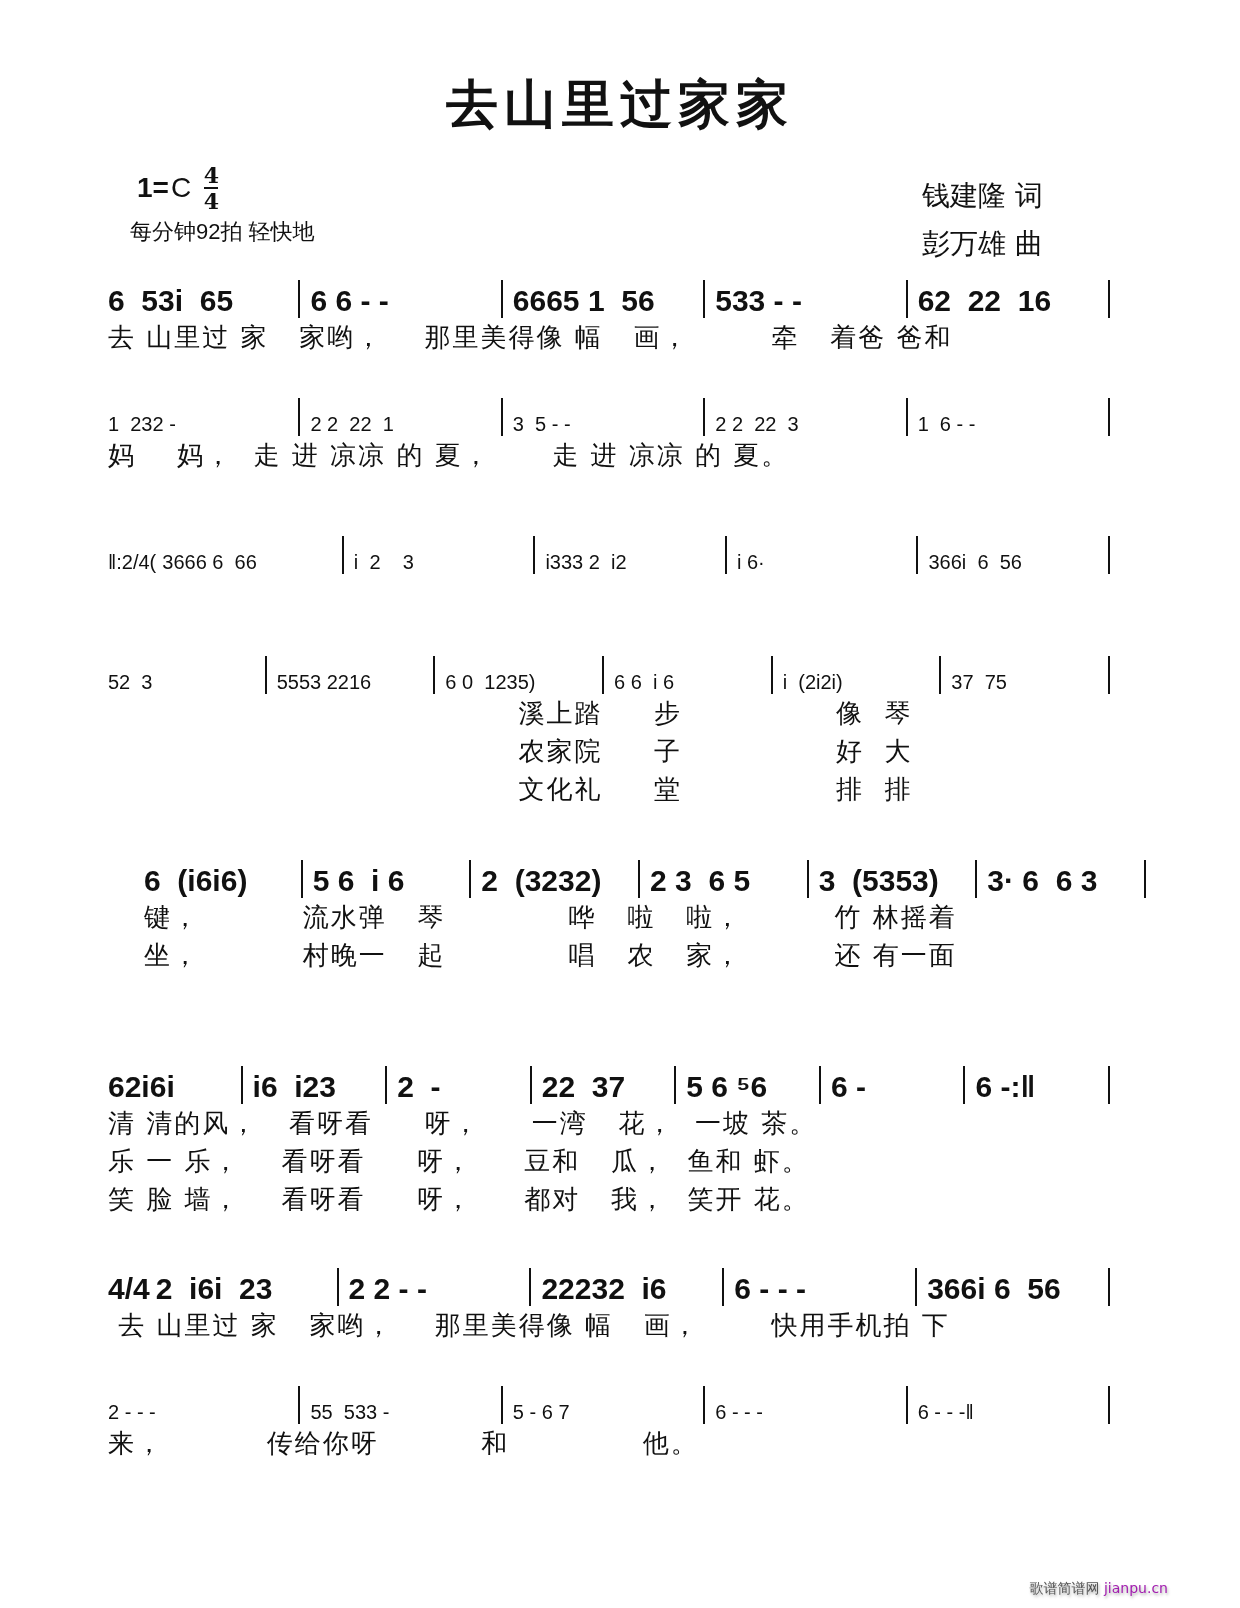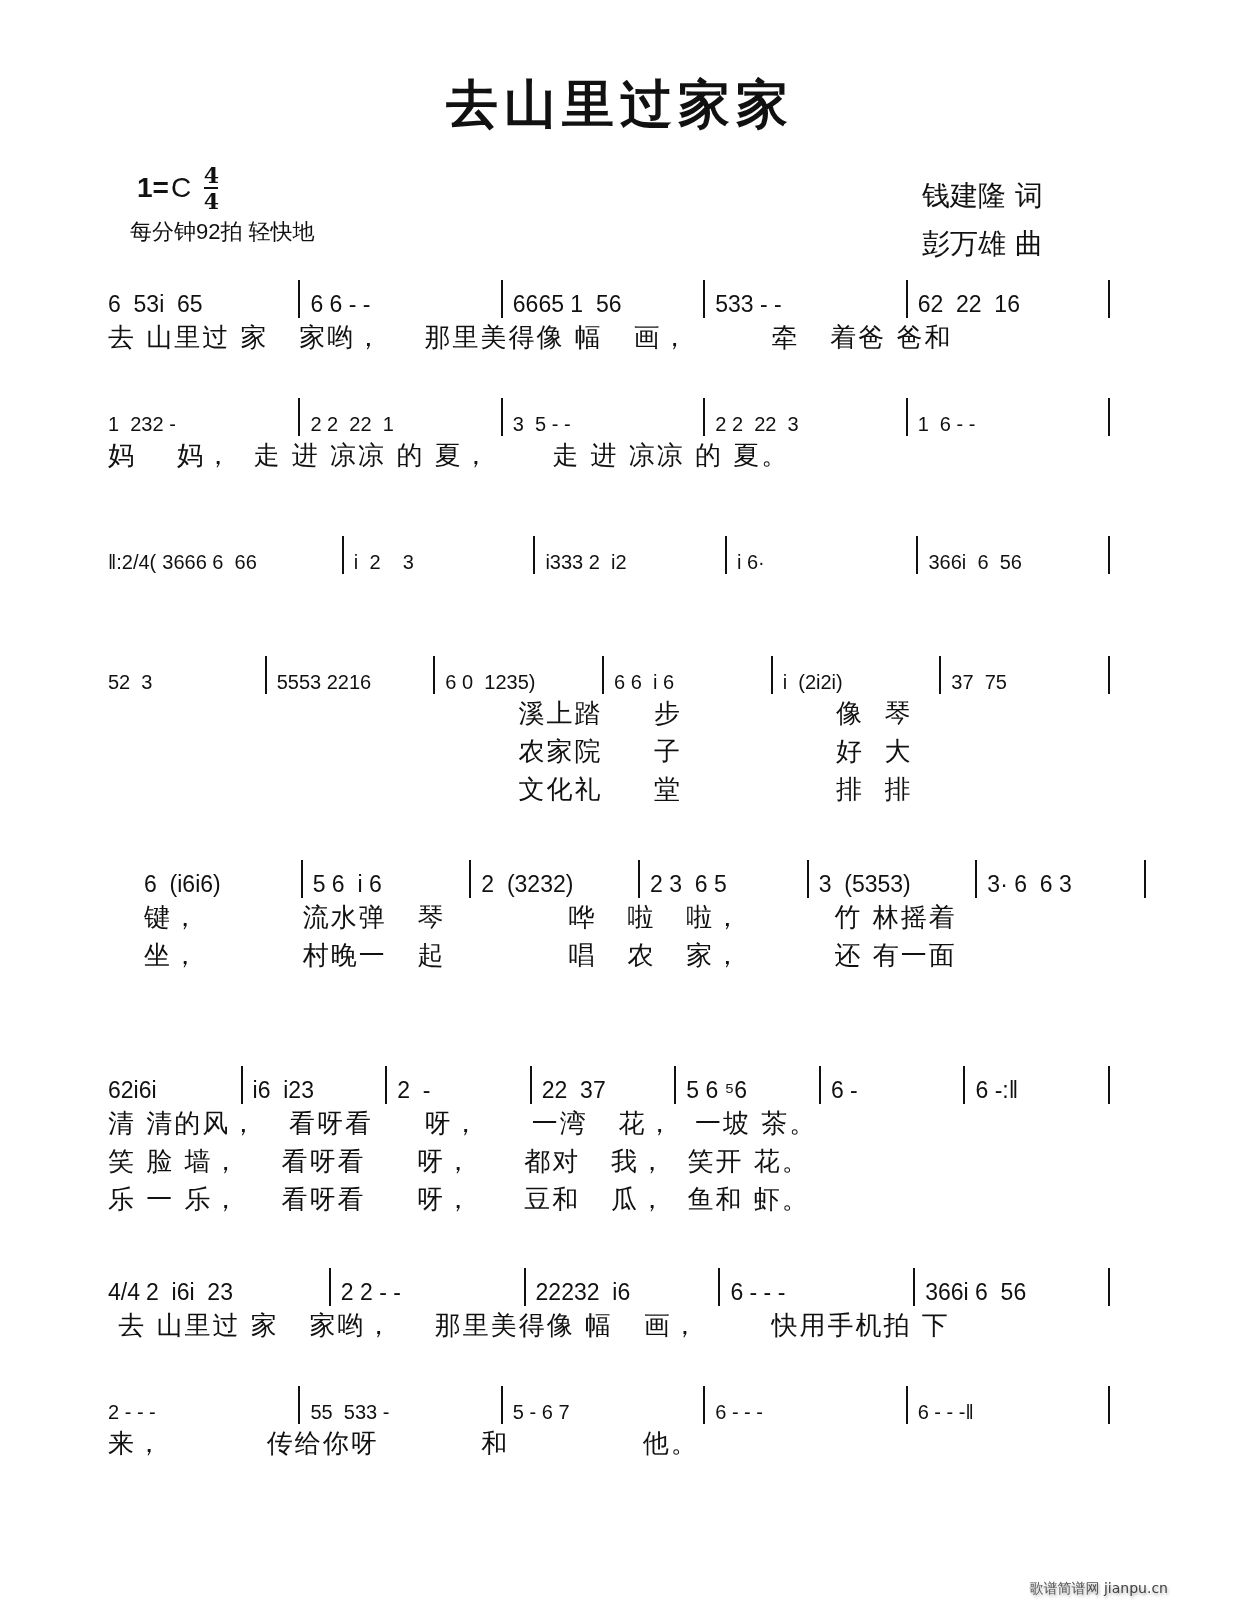--- a/index.html
+++ b/index.html
@@ -9,29 +9,29 @@
   .meta-left { position: absolute; left: 130px; top: 165px; font-family: "Liberation Sans", sans-serif; }
   .key { font-size: 28px; font-weight: bold; display: inline-block; vertical-align: middle; margin-left: 7px; }
   .key .c { font-weight: normal; margin-left: 2px; }
   .timesig { display: inline-flex; flex-direction: column; align-items: center; vertical-align: middle;
     font-family: "DejaVu Serif", serif; font-weight: bold; font-size: 22px; line-height: 20px; margin-left: 8px; }
   .timesig .bar { width: 14px; height: 2px; background: #111; margin: 2px 0; }
   .tempo { margin-top: 6px; font-size: 22px; }
   .meta-right { position: absolute; left: 922px; top: 172px; font-family: "DejaVu Sans", sans-serif; font-size: 28px; line-height: 48px; }
 
   .row { position: absolute; left: 108px; width: 1012px; }
-  .notes { font-family: "Liberation Sans", sans-serif; font-weight: normal; font-size: 23px; height: 46px;
+  .notes { font-family: "Liberation Sans", sans-serif; font-weight: bold; font-size: 30px; height: 46px;
     white-space: pre; display: flex; align-items: flex-end; }
   .notes.thin { font-weight: normal; font-size: 20px; }
   .seg { display: inline-block; }
   .barline { display: inline-block; width: 2px; height: 38px; background: #111; margin: 0 10px; vertical-align: bottom; }
   .lyric { font-family: "DejaVu Sans", sans-serif; font-size: 26px; white-space: pre; height: 38px; line-height: 38px; letter-spacing: 2px; }
   .watermark { position: absolute; right: 72px; top: 1580px; font-family: "DejaVu Sans", sans-serif; font-size: 14px; color: #555;
     text-shadow: 1px 2px 3px #aaa; }
-  .watermark .url { color: #404040; }
+  .watermark .url { color: #a21caf; }
 </style>
 </head>
 <body>
 
 <div class="title">去山里过家家</div>
 
 <div class="meta-left">
   <div>
     <span class="key">
       <span>1</span><span>=</span><span class="c">C</span>
@@ -69,22 +69,22 @@
       <div class="lyric">                                        文化礼     堂               排  排</div>
     </div>
     <div class="row" style="top: 852px; margin-left: 36px;">
       <div class="notes"><span class="seg" style="flex: 1 1 0%;">6  (i6i6)</span><span class="barline"></span><span class="seg" style="flex: 1 1 0%;">5 6  i 6</span><span class="barline"></span><span class="seg" style="flex: 1 1 0%;">2  (3232)</span><span class="barline"></span><span class="seg" style="flex: 1 1 0%;">2 3  6 5</span><span class="barline"></span><span class="seg" style="flex: 1 1 0%;">3  (5353)</span><span class="barline"></span><span class="seg" style="flex: 1 1 0%;">3· 6  6 3</span><span class="barline"></span></div>
       <div class="lyric">键，          流水弹   琴            哗   啦   啦，         竹 林摇着</div>
       <div class="lyric">坐，          村晚一   起            唱   农   家，         还 有一面</div>
     </div>
     <div class="row" style="top: 1058px;">
       <div class="notes"><span class="seg" style="flex: 1 1 0%;">62i6i</span><span class="barline"></span><span class="seg" style="flex: 1 1 0%;">i6  i23</span><span class="barline"></span><span class="seg" style="flex: 1 1 0%;">2  -</span><span class="barline"></span><span class="seg" style="flex: 1 1 0%;">22  37</span><span class="barline"></span><span class="seg" style="flex: 1 1 0%;">5 6 ⁵6</span><span class="barline"></span><span class="seg" style="flex: 1 1 0%;">6 -</span><span class="barline"></span><span class="seg" style="flex: 1 1 0%;">6 -:‖</span><span class="barline"></span></div>
       <div class="lyric">清 清的风，   看呀看     呀，     一湾   花，  一坡 茶。</div>
+      <div class="lyric">乐 一 乐，    看呀看     呀，     豆和   瓜，  鱼和 虾。</div>
       <div class="lyric">笑 脸 墙，    看呀看     呀，     都对   我，  笑开 花。</div>
-      <div class="lyric">乐 一 乐，    看呀看     呀，     豆和   瓜，  鱼和 虾。</div>
     </div>
     <div class="row" style="top: 1260px;">
       <div class="notes"><span class="seg" style="margin-right: 6px;">4/4</span><span class="seg" style="flex: 1 1 0%;">2  i6i  23</span><span class="barline"></span><span class="seg" style="flex: 1 1 0%;">2 2 - -</span><span class="barline"></span><span class="seg" style="flex: 1 1 0%;">22232  i6</span><span class="barline"></span><span class="seg" style="flex: 1 1 0%;">6 - - -</span><span class="barline"></span><span class="seg" style="flex: 1 1 0%;">366i 6  56</span><span class="barline"></span></div>
       <div class="lyric"> 去 山里过 家   家哟，    那里美得像 幅   画，       快用手机拍 下</div>
     </div>
     <div class="row" style="top: 1378px;">
       <div class="notes thin"><span class="seg" style="flex: 1 1 0%;">2 - - -</span><span class="barline"></span><span class="seg" style="flex: 1 1 0%;">55  533 -</span><span class="barline"></span><span class="seg" style="flex: 1 1 0%;">5 - 6 7</span><span class="barline"></span><span class="seg" style="flex: 1 1 0%;">6 - - -</span><span class="barline"></span><span class="seg" style="flex: 1 1 0%;">6 - - -‖</span><span class="barline"></span></div>
       <div class="lyric">来，          传给你呀          和             他。</div>
     </div>
   </div>

